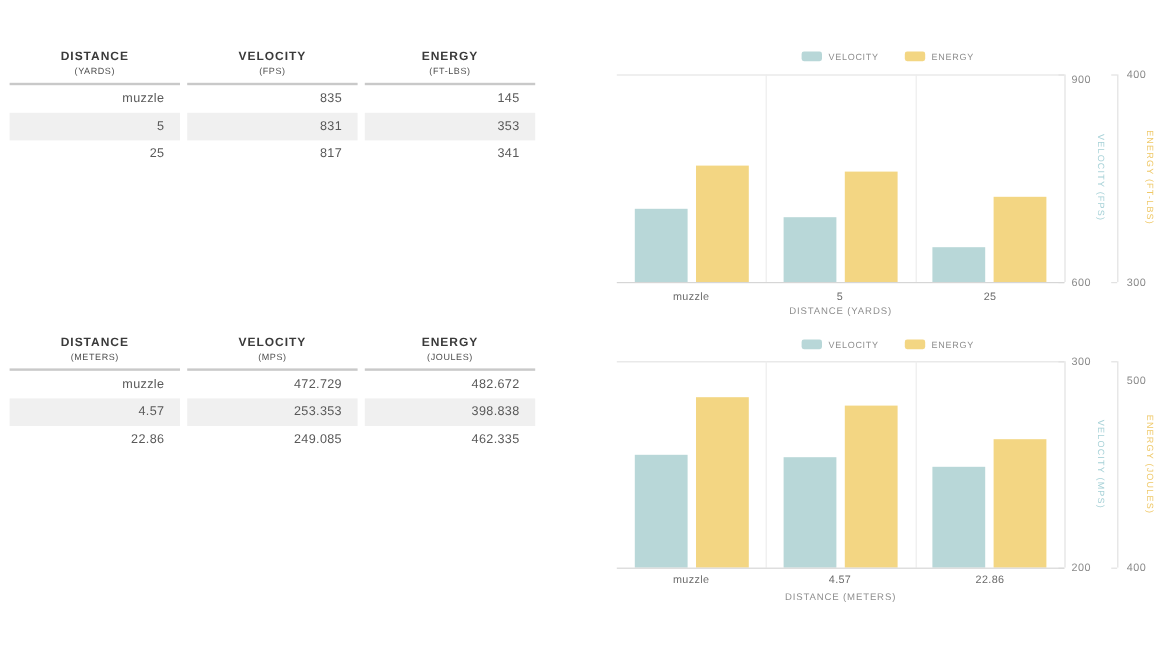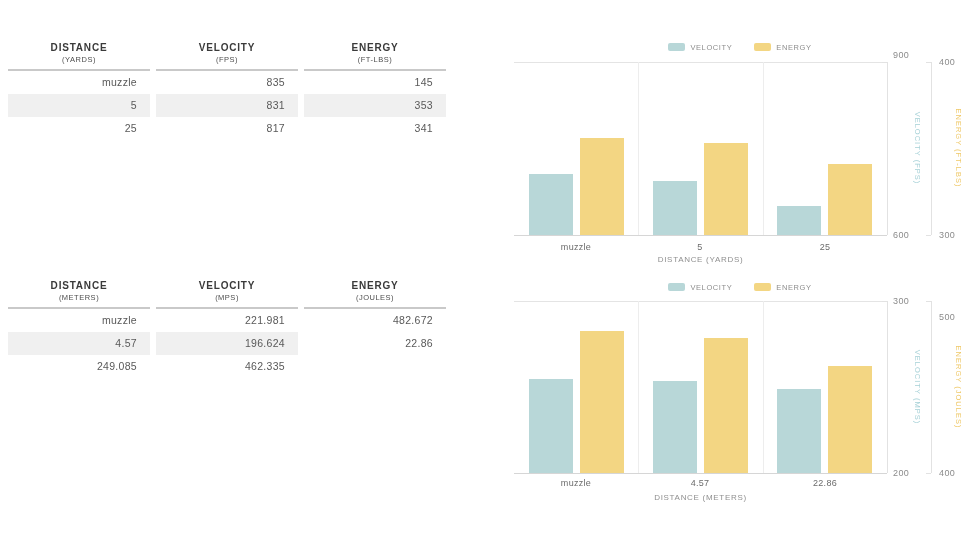--- a/index.html
+++ b/index.html
@@ -99,24 +99,25 @@
       </div>
       <div class="th">
         <div class="th-name">VELOCITY</div>
         <div class="th-unit">(MPS)</div>
       </div>
       <div class="th">
         <div class="th-name">ENERGY</div>
         <div class="th-unit">(JOULES)</div>
       </div>
     <div class="td">muzzle</div>
-        <div class="td">221.981</div>
+        <div class="td">472.729</div>
         <div class="td">482.672</div>
         <div class="td alt">4.57</div>
-        <div class="td alt">196.624</div>
+        <div class="td alt">253.353</div>
+        <div class="td alt">398.838</div>
         <div class="td">22.86</div>
         <div class="td">249.085</div>
         <div class="td">462.335</div>
       </div>
   </section>
 
   
   <section>
     <div class="legend" style="top:42px">
       <span class="leg-item">
@@ -141,21 +142,21 @@
         <div class="ytick-mark" style="left: 926px; top: 235px;"></div>
         <div class="bar" style="left: 529px; top: 174px; width: 44px; height: 61px; background: rgb(184, 215, 216);"></div>
         <div class="bar" style="left: 580px; top: 138px; width: 44px; height: 97px; background: rgb(243, 214, 131);"></div>
         <div class="bar" style="left: 653px; top: 181px; width: 44px; height: 54px; background: rgb(184, 215, 216);"></div>
         <div class="bar" style="left: 704px; top: 143px; width: 44px; height: 92px; background: rgb(243, 214, 131);"></div>
         <div class="bar" style="left: 777px; top: 206px; width: 44px; height: 29px; background: rgb(184, 215, 216);"></div>
         <div class="bar" style="left: 828px; top: 164px; width: 44px; height: 71px; background: rgb(243, 214, 131);"></div>
         <div class="xaxis-line" style="left: 514px; top: 235px; width: 373px;"></div>
       </div>
 
-    <div class="ytick" style="left:893px;top:55px">900</div>
+    <div class="ytick" style="left:893px;top:66px">900</div>
     <div class="ytick" style="left:893px;top:235px">600</div>
     <div class="ytick" style="left:939px;top:62px">400</div>
     <div class="ytick" style="left:939px;top:235px">300</div>
 
     <div class="axis-title vel" style="left:913px;top:148px">VELOCITY (FPS)</div>
     <div class="axis-title en" style="left:954px;top:148px">ENERGY (FT-LBS)</div>
 
     <div class="cat-label" style="left:526px;top:242px">muzzle</div>
     <div class="cat-label" style="left:650px;top:242px">5</div>
     <div class="cat-label" style="left:775px;top:242px">25</div>

